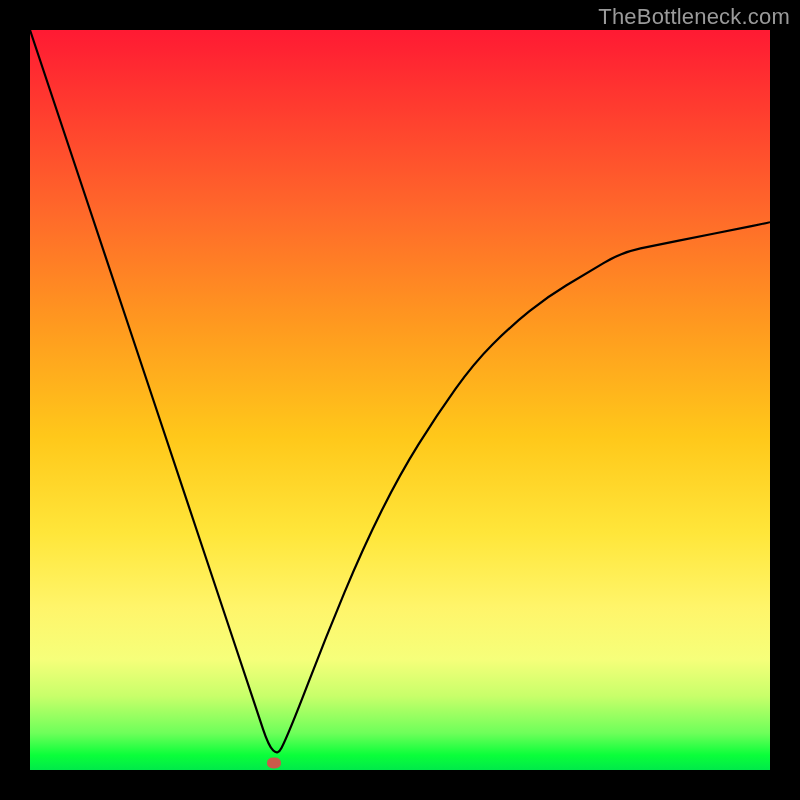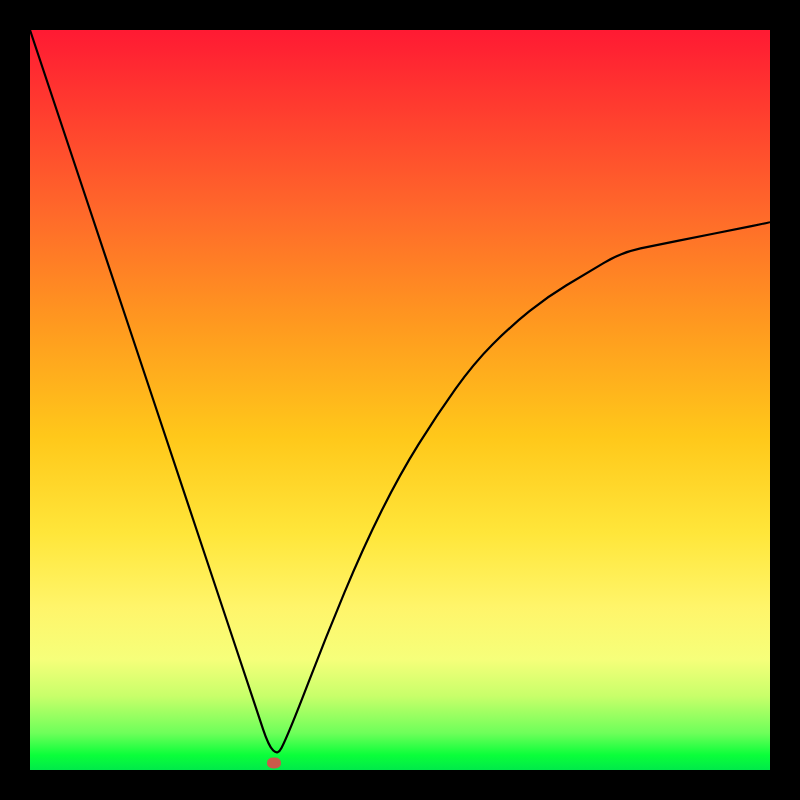--- a/index.html
+++ b/index.html
@@ -65,20 +65,21 @@
     border-radius: 6px / 5px;
     background: #c85a4a;
     transform: translate(-50%, -50%);
   }
 </style>
 </head>
 <body>
 
 <div class="frame">
 
+  <div class="watermark">TheBottleneck.com</div>
 
   <div class="plot-area">
 
     <svg class="curve" viewBox="0 0 740 740" preserveAspectRatio="none">
       <path id="curve-path" fill="none" stroke="#000000" stroke-width="2.2" stroke-linejoin="round" stroke-linecap="round" d="M 0 0 Q 0 0 18.5 55.5 Q 37 111 55.5 166.5 Q 74 222 92.5 277.5 Q 111 332.99999999999994 129.5 388.5 Q 148 444 166.5 499.5 Q 185 555 203.5 610.5 Q 222 666 233.10000000000002 699.3 Q 244.20000000000002 732.6 251.60000000000002 717.8 Q 259 703 277.5 654.9 Q 296 606.8 314.5 562.4 Q 333 518 351.5 481 Q 370 444 388.5 414.4 Q 407.00000000000006 384.8 425.5 358.9 Q 444 332.99999999999994 462.5 314.5 Q 481 296 499.5 281.2 Q 518 266.4 536.5 255.29999999999998 Q 555 244.2 573.5 233.1 Q 592 222 610.5 218.3 Q 629 214.60000000000002 647.5 210.90000000000003 Q 666 207.20000000000005 684.5 203.50000000000006 Q 703 199.80000000000007 721.5 196.10000000000002 T 740 192.39999999999998"></path>
     </svg>
 
     <div class="marker" id="min-marker" style="left: 244.2px; top: 732.6px; background: rgb(200, 90, 74);"></div>
   </div>
 </div>

